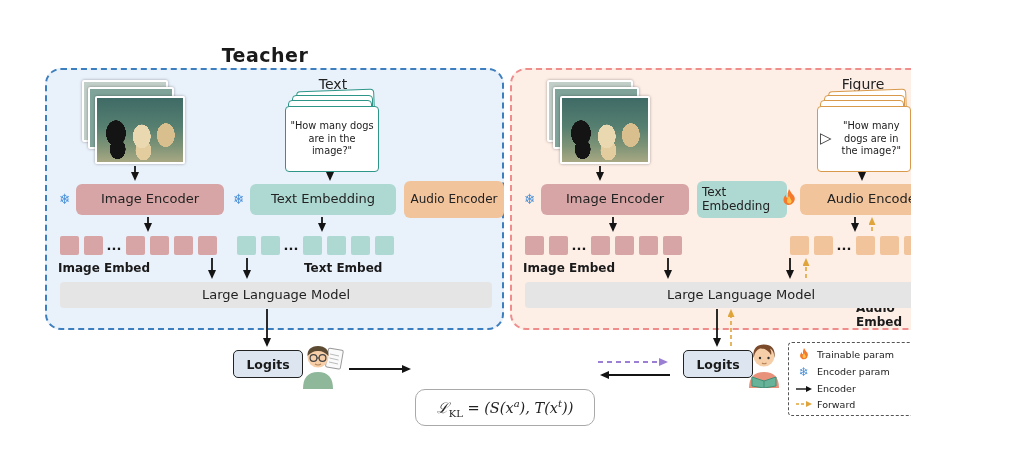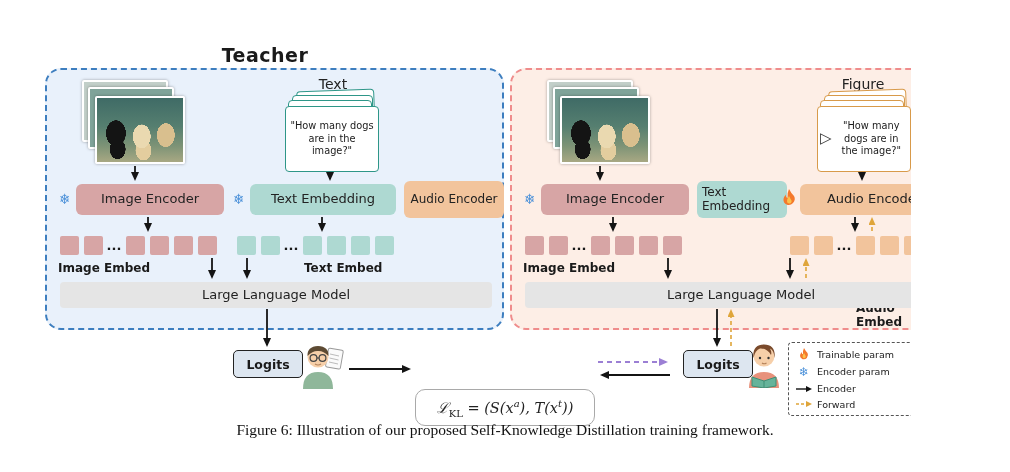--- a/index.html
+++ b/index.html
@@ -219,21 +219,20 @@
       <span class="licon">
         <svg width="16" height="8" viewBox="0 0 16 8">
             <line x1="0" y1="4" x2="11" y2="4" stroke="#dfa53a" stroke-width="1.4" stroke-dasharray="3 2"></line>
             <path d="M10,1 L16,4 L10,7 Z" fill="#dfa53a"></path>
           </svg>
       </span>
       <span>Forward</span>
     </div>
   </div>
 
-  <div class="caption">Figure 6: Illustration of our proposed Self-Knowledge Distillation training framework.</div>
 
   <svg id="arrows" width="1010" height="472">
     <defs>
       <marker id="ab" markerUnits="userSpaceOnUse" markerWidth="9" markerHeight="8" refX="7" refY="4" orient="auto">
           <path d="M0,0 L9,4 L0,8 Z" fill="#141414"></path>
         </marker>
       <marker id="ap" markerUnits="userSpaceOnUse" markerWidth="9" markerHeight="8" refX="7" refY="4" orient="auto">
           <path d="M0,0 L9,4 L0,8 Z" fill="#9b7fd4"></path>
         </marker>
       <marker id="ao" markerUnits="userSpaceOnUse" markerWidth="8" markerHeight="7" refX="6" refY="3.5" orient="auto">

